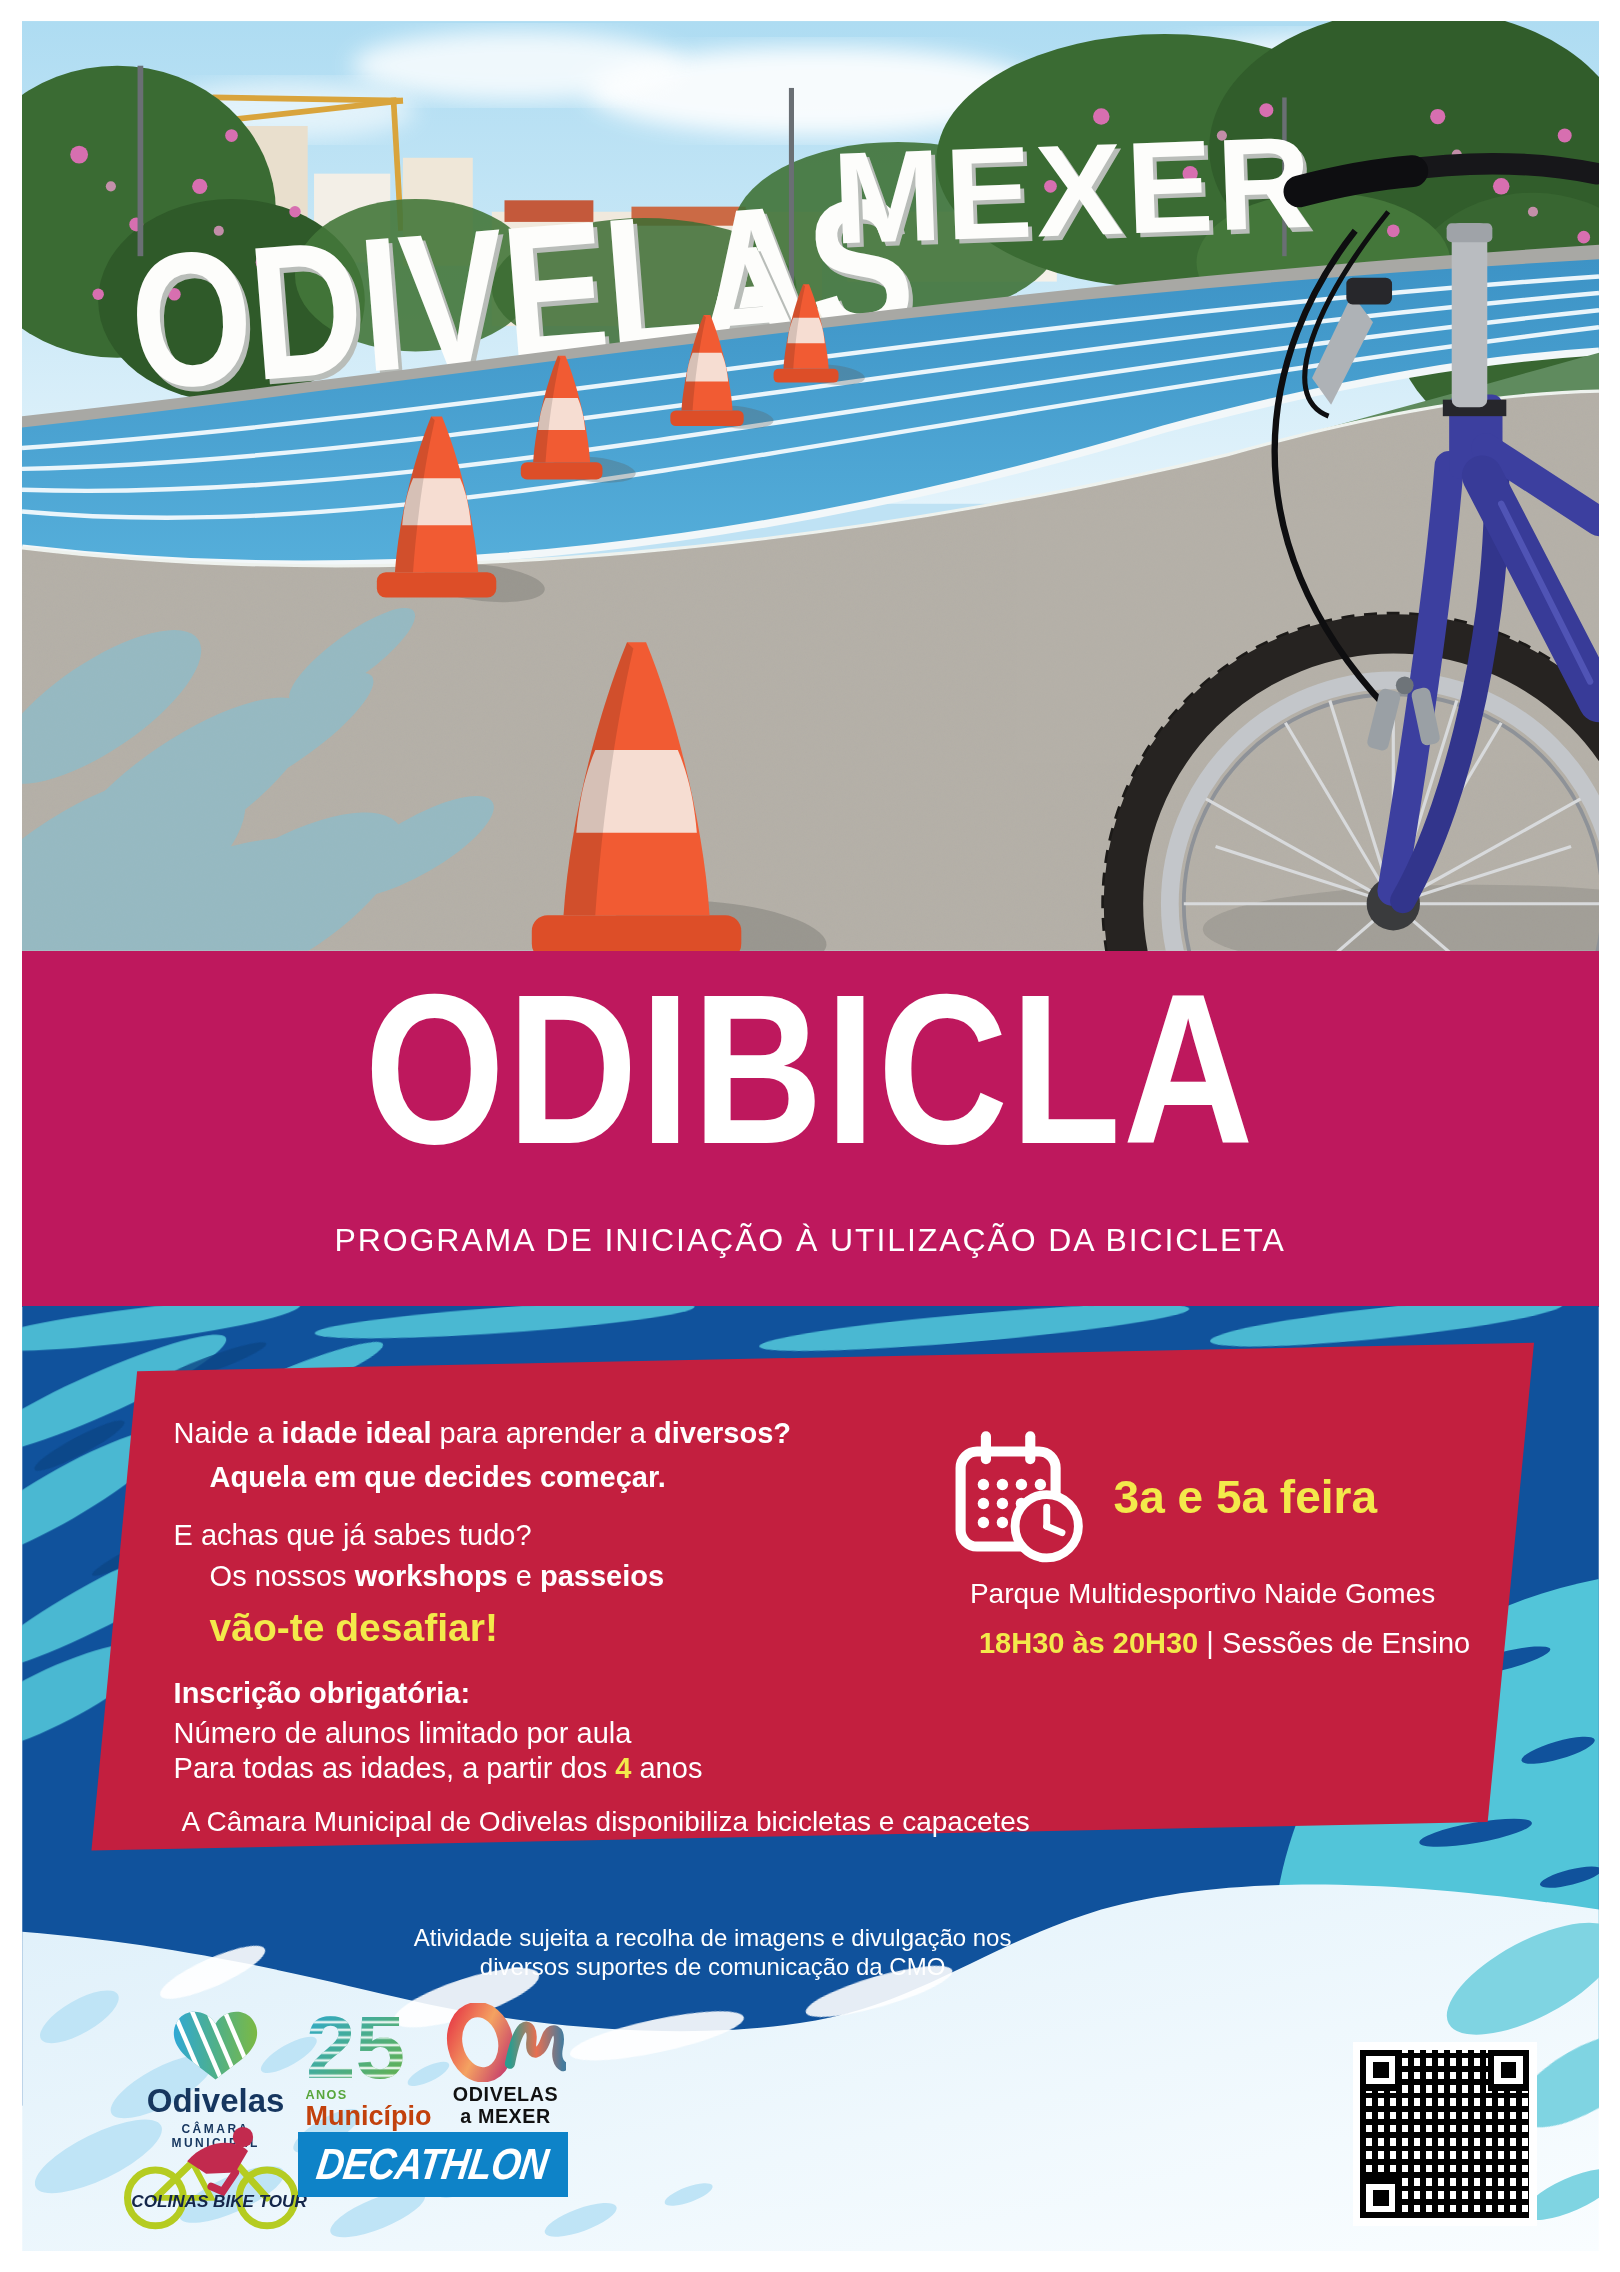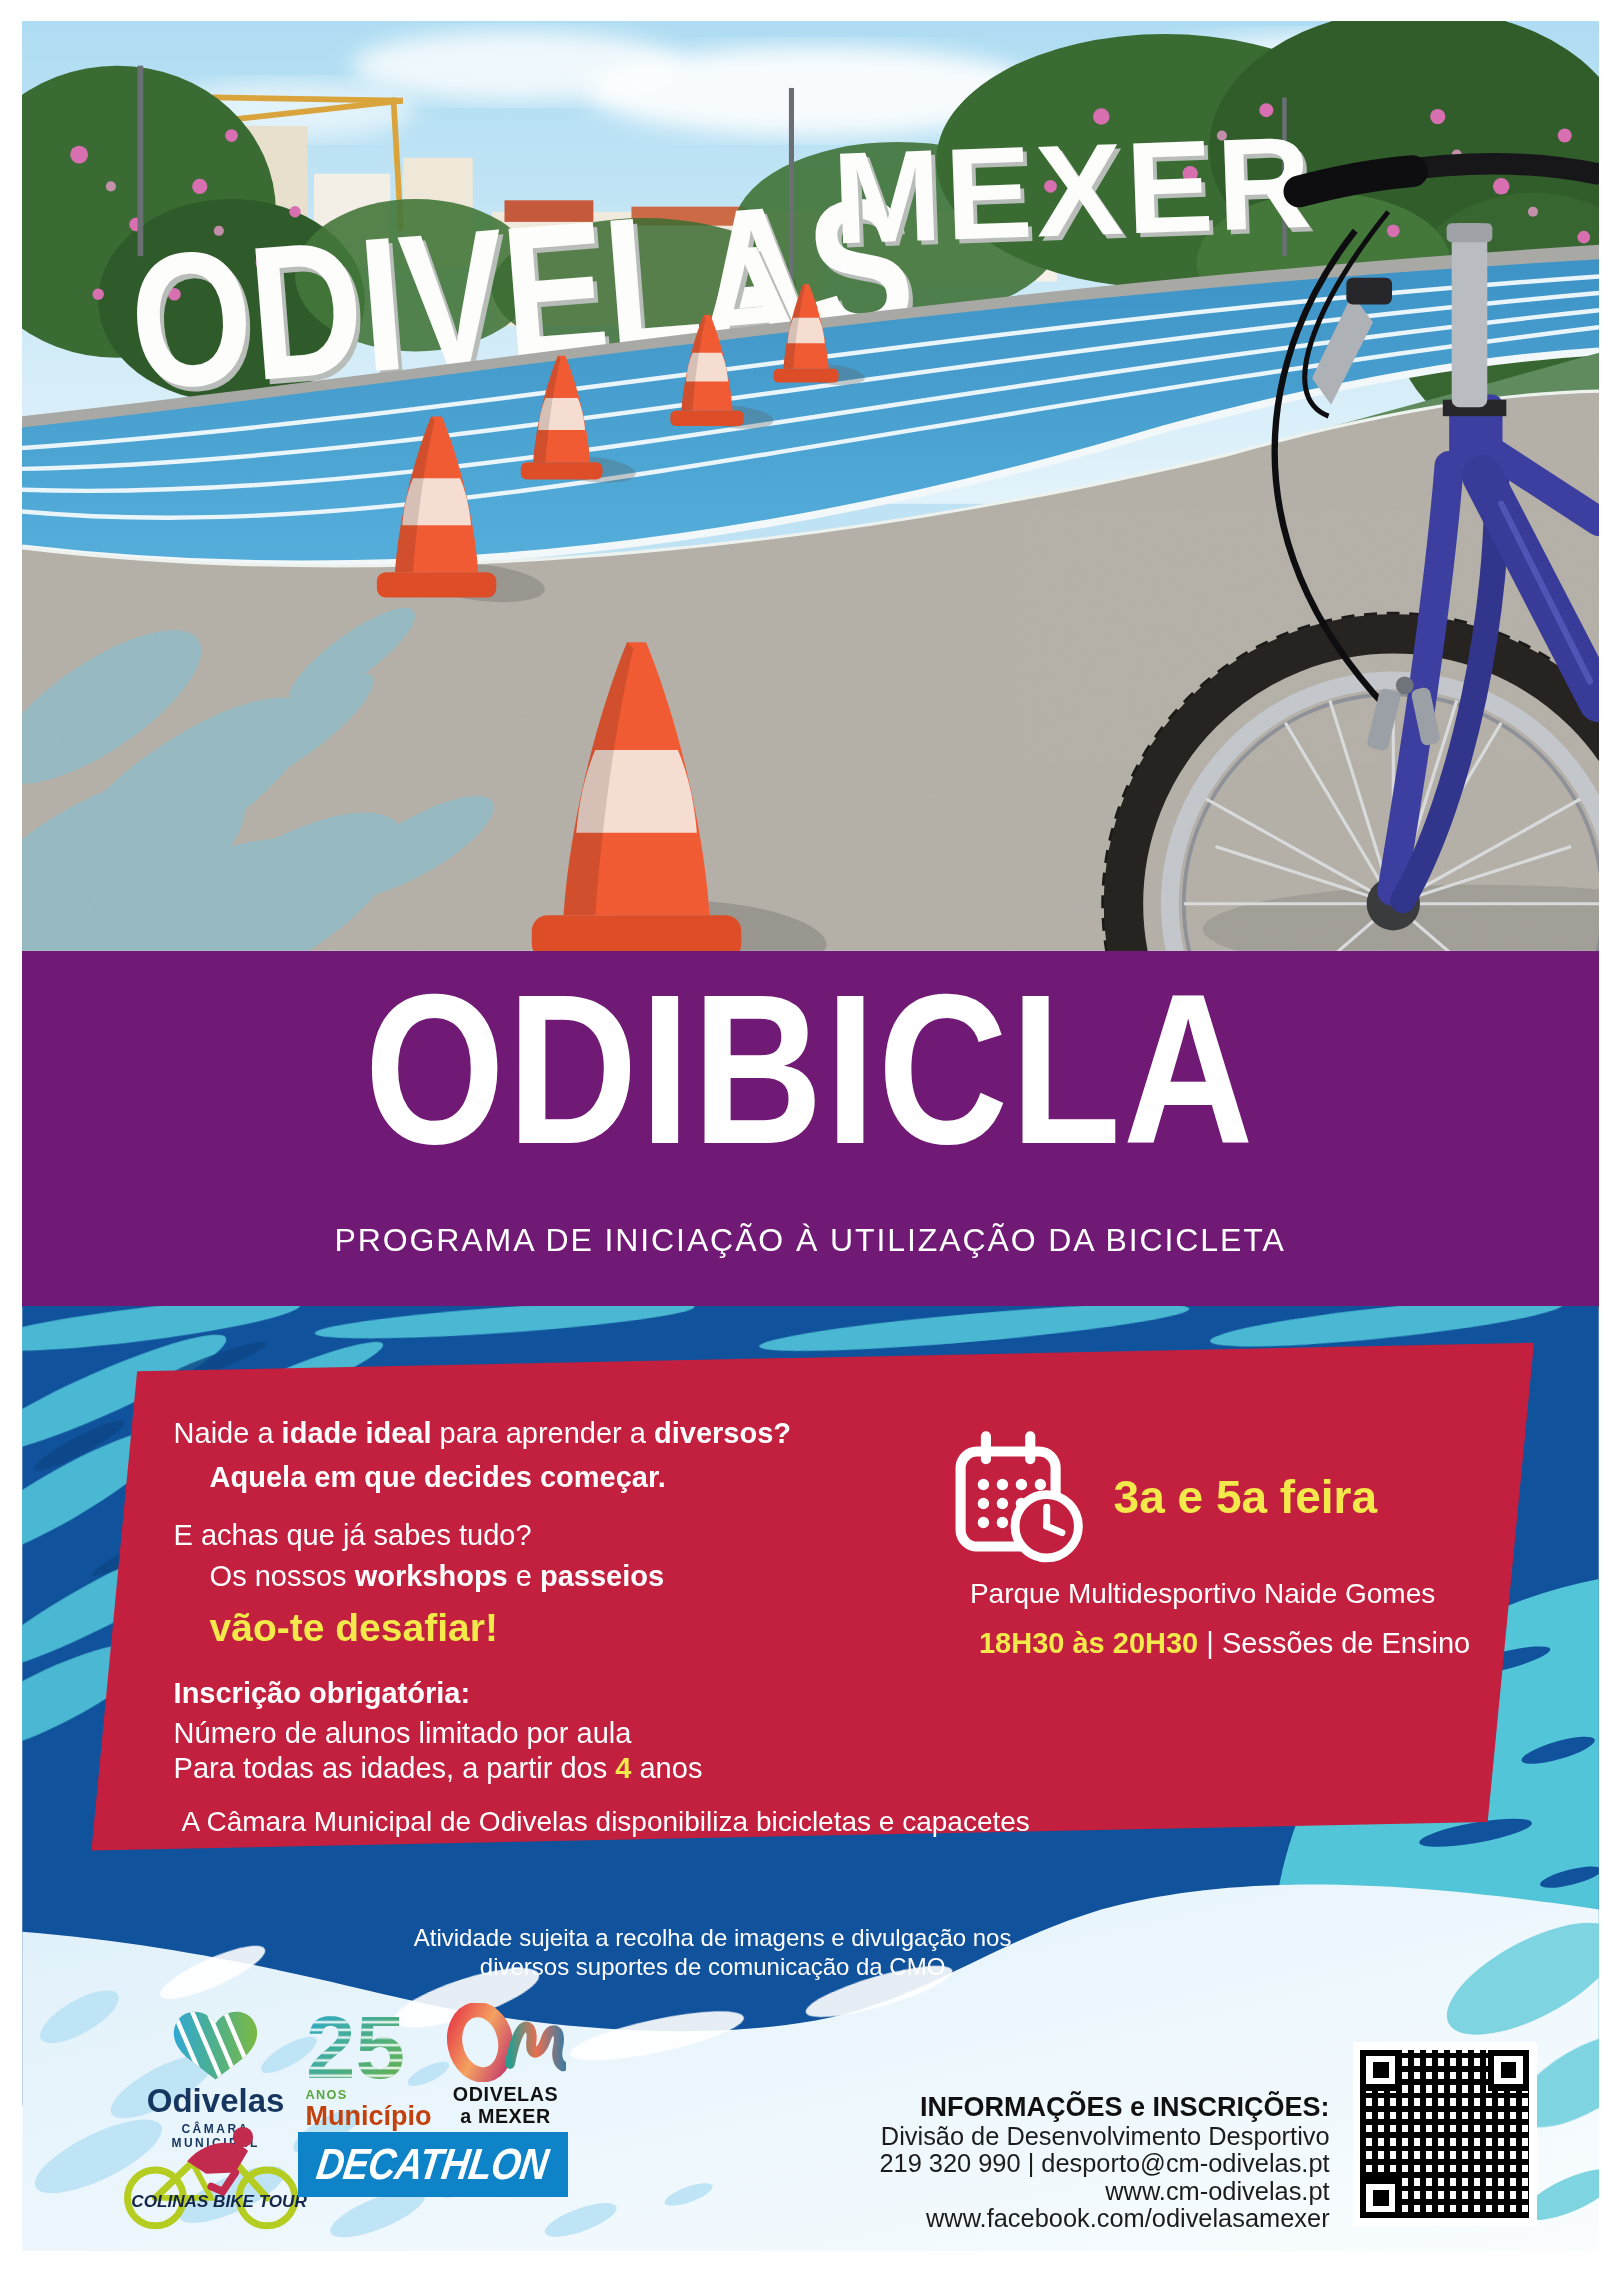--- a/index.html
+++ b/index.html
@@ -5,21 +5,21 @@
   html,body{margin:0;padding:0;background:#ffffff;}
   .page{position:relative;width:1620px;height:2273px;background:#ffffff;overflow:hidden;
         font-family:"Liberation Sans",sans-serif;}
   .content{position:absolute;left:21.6px;top:21px;width:1577px;height:2231px;}
 
   
   .photo{position:absolute;left:0;top:0;width:1577px;height:930px;overflow:hidden;background:#bfe2f4;}
   .photo svg{display:block;}
 
   
-  .title-band{position:absolute;left:0;top:930px;width:1577px;height:356px;background:#701a75;
+  .title-band{position:absolute;left:0;top:930px;width:1577px;height:356px;background:#be185d;
               display:flex;flex-direction:column;align-items:center;justify-content:center;}
   .big-title{color:#ffffff;font-weight:700;font-size:190px;letter-spacing:2.5px;line-height:1;
              transform:scale(0.95,1.12);margin-top:-25.4px;}
   .subtitle{color:#ffffff;font-weight:400;font-size:32px;letter-spacing:1.9px;margin-top:58px;}
 
   
   .blue-area{position:absolute;left:0;top:1285px;width:1577px;height:945px;overflow:hidden;}
   .blue-area > svg{position:absolute;left:0;top:0;}
 
   
@@ -481,27 +481,20 @@
       <circle cx="208" cy="22" r="16" fill="#c22a4e"></circle>
       <path d="M196,78 L176,108 L158,100" fill="none" stroke="#c22a4e" stroke-width="12" stroke-linecap="round"></path>
       <text x="32" y="132" font-family="Liberation Sans, sans-serif" font-weight="700" font-style="italic" font-size="27" fill="#14264a">COLINAS BIKE TOUR</text>
     </svg>
   </div>
 
   <div class="decathlon">
     <span>DECATHLON</span>
   </div>
 
-  <div class="contact">
-    <div class="head">INFORMAÇÕES e INSCRIÇÕES:</div>
-    <div class="cline">Divisão de Desenvolvimento Desportivo</div>
-    <div class="cline">219 320 990 | desporto@cm-odivelas.pt</div>
-    <div class="cline">www.cm-odivelas.pt</div>
-    <div class="cline">www.facebook.com/odivelasamexer</div>
-  </div>
 
   <div class="qr">
     <div class="qr-pattern"></div>
     <div class="finder f-tl"></div>
     <div class="finder f-tr"></div>
     <div class="finder f-bl"></div>
   </div>
 
  </div>
 </div>

